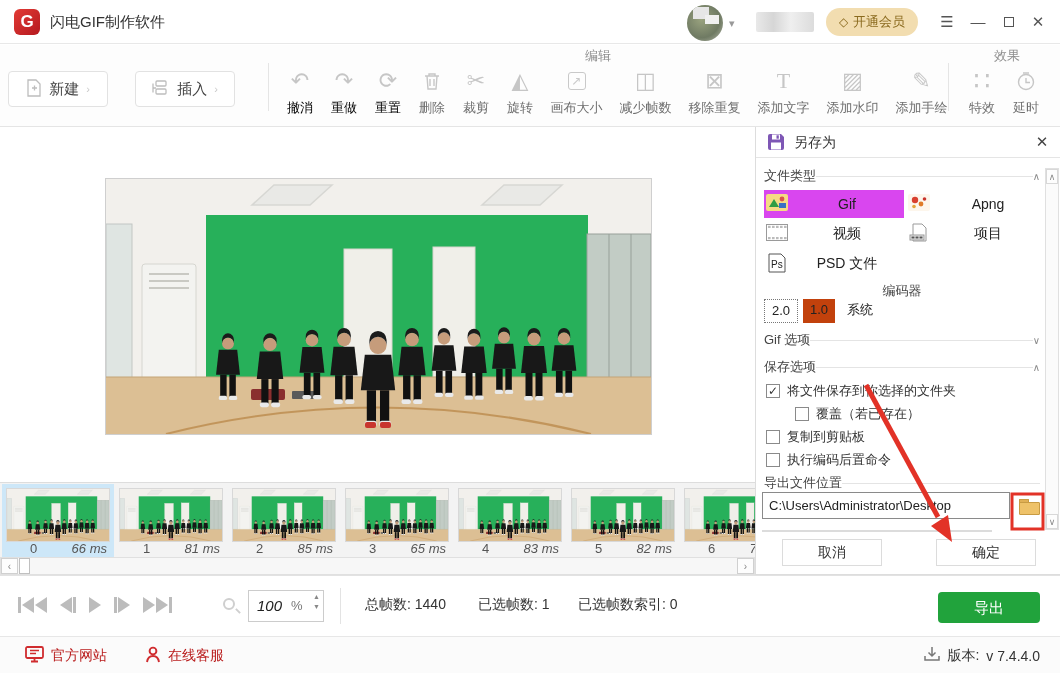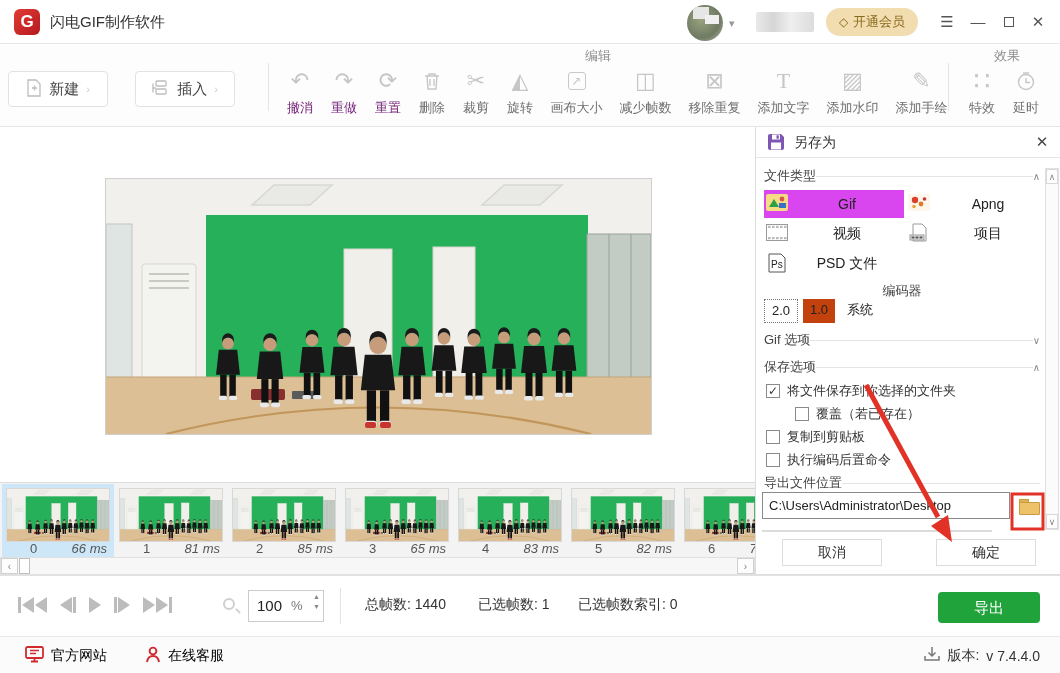--- a/index.html
+++ b/index.html
@@ -33,21 +33,21 @@
   .big-btn .chev{color:#c9c9c9;font-size:11px;}
   .tb-sep{position:absolute;top:18px;width:1px;height:48px;background:#e5e5e5;}
   .sep1{left:268px;} .sep2{left:948px;}
   .group-label{position:absolute;top:2px;font-size:13px;color:#8d8d8d;}
   .gl-edit{left:585px;} .gl-effect{left:994px;}
   .tool-row{position:absolute;left:278px;top:20px;display:flex;}
   .tool-row.effects{left:960px;}
   .tool-item{display:flex;flex-direction:column;align-items:center;justify-content:flex-start;cursor:pointer;}
   .tool-item .ticon{height:32px;display:flex;align-items:center;justify-content:center;font-size:22px;color:#c6c6c6;}
   .tool-item .tlabel{font-size:13px;color:#6e6e6e;margin-top:2px;white-space:nowrap;}
-  .tool-item.dis .tlabel{color:#701a75;}
+  .tool-item.dis .tlabel{color:#000000;}
   .tw-s{width:44px;} .tw-l{width:69px;}
   .boxed-arrow{display:inline-block;width:18px;height:18px;border:1.5px solid #c9c9c9;border-radius:3px;font-size:12px;line-height:16px;text-align:center;color:#c9c9c9;}
   .ticon svg{stroke:#c6c6c6;fill:none;stroke-width:1.4;}
 
   
   .canvas{position:absolute;left:0;top:128px;width:755px;height:354px;background:#fff;}
   .preview{position:absolute;left:105px;top:50px;width:547px;height:257px;border:1px solid #cfcfcf;background:#fff;}
   .preview svg{display:block;}
 
   
@@ -101,31 +101,31 @@
   .controlbar{position:absolute;left:0;top:575px;width:1060px;height:61px;background:#fff;border-top:1px solid #e2e2e2;}
   .pb-icons{position:absolute;left:18px;top:18px;display:flex;gap:13px;align-items:center;}
   .pbtn{display:flex;align-items:center;gap:1px;cursor:pointer;height:22px;}
   .tri-l{width:0;height:0;border-top:8px solid transparent;border-bottom:8px solid transparent;border-right:12px solid #bcbcbc;}
   .tri-r{width:0;height:0;border-top:8px solid transparent;border-bottom:8px solid transparent;border-left:12px solid #bcbcbc;}
   .pbar{width:3px;height:16px;background:#bcbcbc;}
   .lens{position:absolute;left:222px;top:21px;width:20px;height:20px;cursor:pointer;}
   .lens i{position:absolute;left:1px;top:1px;width:12px;height:12px;border:2px solid #cfcfcf;border-radius:50%;}
   .lens b{position:absolute;left:13px;top:13px;width:6px;height:2px;background:#cfcfcf;transform:rotate(45deg);}
   .zoom-box{position:absolute;left:248px;top:14px;width:76px;height:32px;border:1px solid #ccc;background:#fff;}
-  .zoom-val{position:absolute;left:8px;top:6px;font-size:15px;color:#222;}
+  .zoom-val{position:absolute;left:8px;top:6px;font-size:15px;color:#222;font-style:italic;}
   .zoom-pct{position:absolute;left:42px;top:7px;font-size:13px;color:#777;}
   .zoom-arrows{position:absolute;right:3px;top:2px;display:flex;flex-direction:column;gap:3px;color:#888;font-size:7px;line-height:7px;cursor:pointer;}
   .cb-sep{position:absolute;left:340px;top:12px;width:1px;height:36px;background:#e3e3e3;}
   .stat{position:absolute;top:20px;font-size:14px;color:#333;white-space:nowrap;}
   .st0{left:365px;} .st1{left:478px;} .st2{left:578px;}
   .export-btn{position:absolute;left:938px;top:16px;width:102px;height:31px;background:#21a33c;border-radius:4px;color:#fff;font-size:15px;text-align:center;line-height:31px;cursor:pointer;}
 
   
   .footer{position:absolute;left:0;top:636px;width:1060px;height:37px;background:#fbfbfb;border-top:1px solid #e7e7e7;}
-  .f-item{position:absolute;top:9px;display:flex;align-items:center;gap:7px;font-size:14px;color:#000000;cursor:pointer;}
+  .f-item{position:absolute;top:9px;display:flex;align-items:center;gap:7px;font-size:14px;color:#b91c1c;cursor:pointer;}
   .fi-web{left:25px;} .fi-support{left:145px;}
   .f-version{position:absolute;right:20px;top:9px;display:flex;align-items:center;gap:7px;font-size:14px;color:#333;}
 
   
   .annotation{position:absolute;left:0;top:0;width:1060px;height:673px;pointer-events:none;z-index:50;}
 </style>
 </head>
 <body>
 
 <svg width="0" height="0" style="position:absolute">

